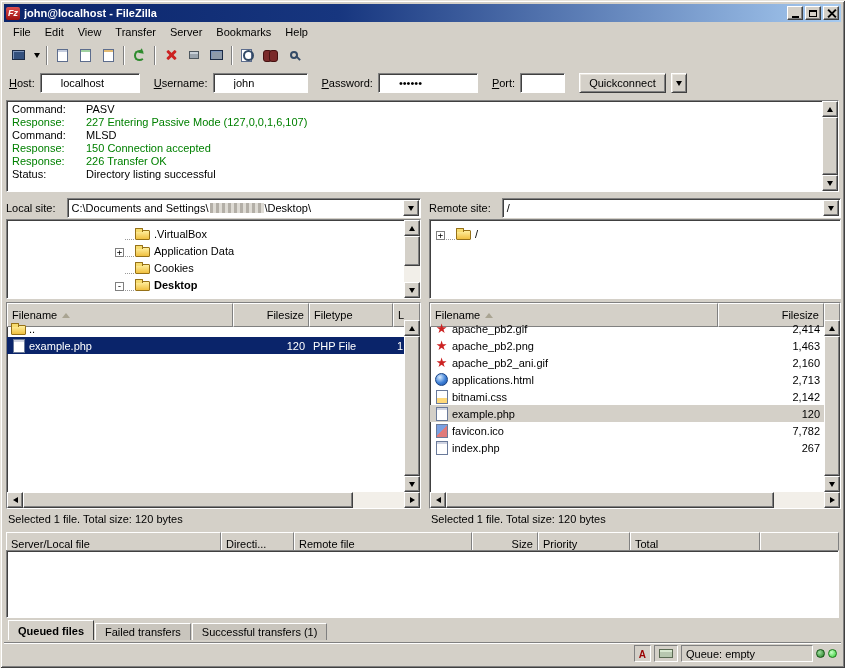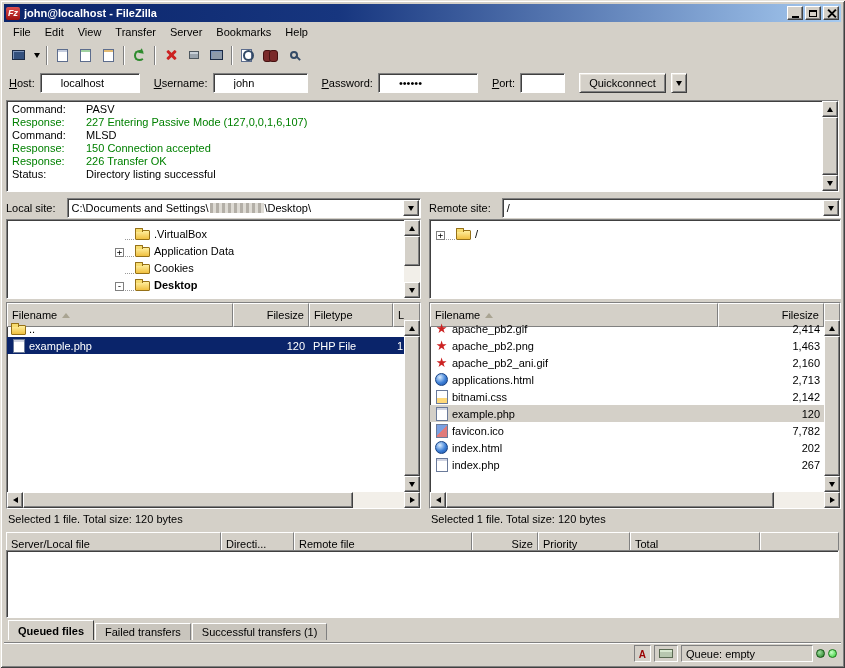--- a/index.html
+++ b/index.html
@@ -446,27 +446,20 @@
               </div>
             <div class="lrow">
                 <span class="cell rc0">
                   <span class="fi f-ico"></span>
                   <span>favicon.ico</span>
                 </span>
                 <span class="cell rc1 r">7,782</span>
               </div>
             <div class="lrow">
                 <span class="cell rc0">
-                  <span class="fi f-globe"></span>
-                  <span>index.html</span>
-                </span>
-                <span class="cell rc1 r">202</span>
-              </div>
-            <div class="lrow">
-                <span class="cell rc0">
                   <span class="fi f-page"></span>
                   <span>index.php</span>
                 </span>
                 <span class="cell rc1 r">267</span>
               </div>
           </div>
           <div class="vscroll">
             <span class="sbtn">
                 <span class="t-u"></span>
               </span>

